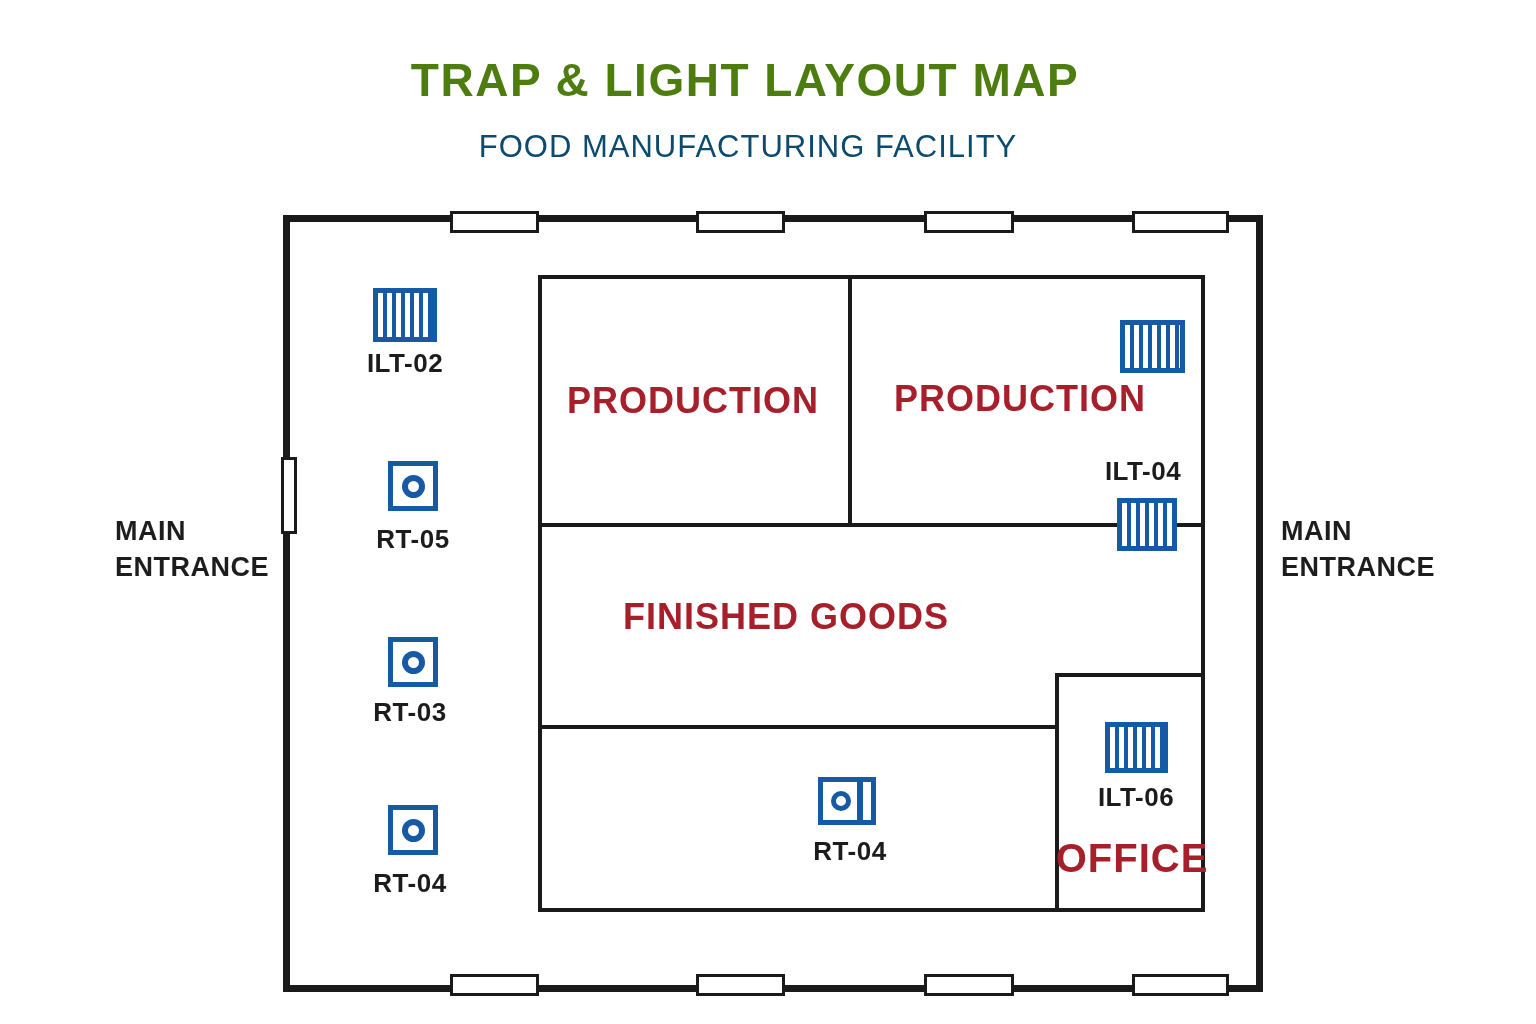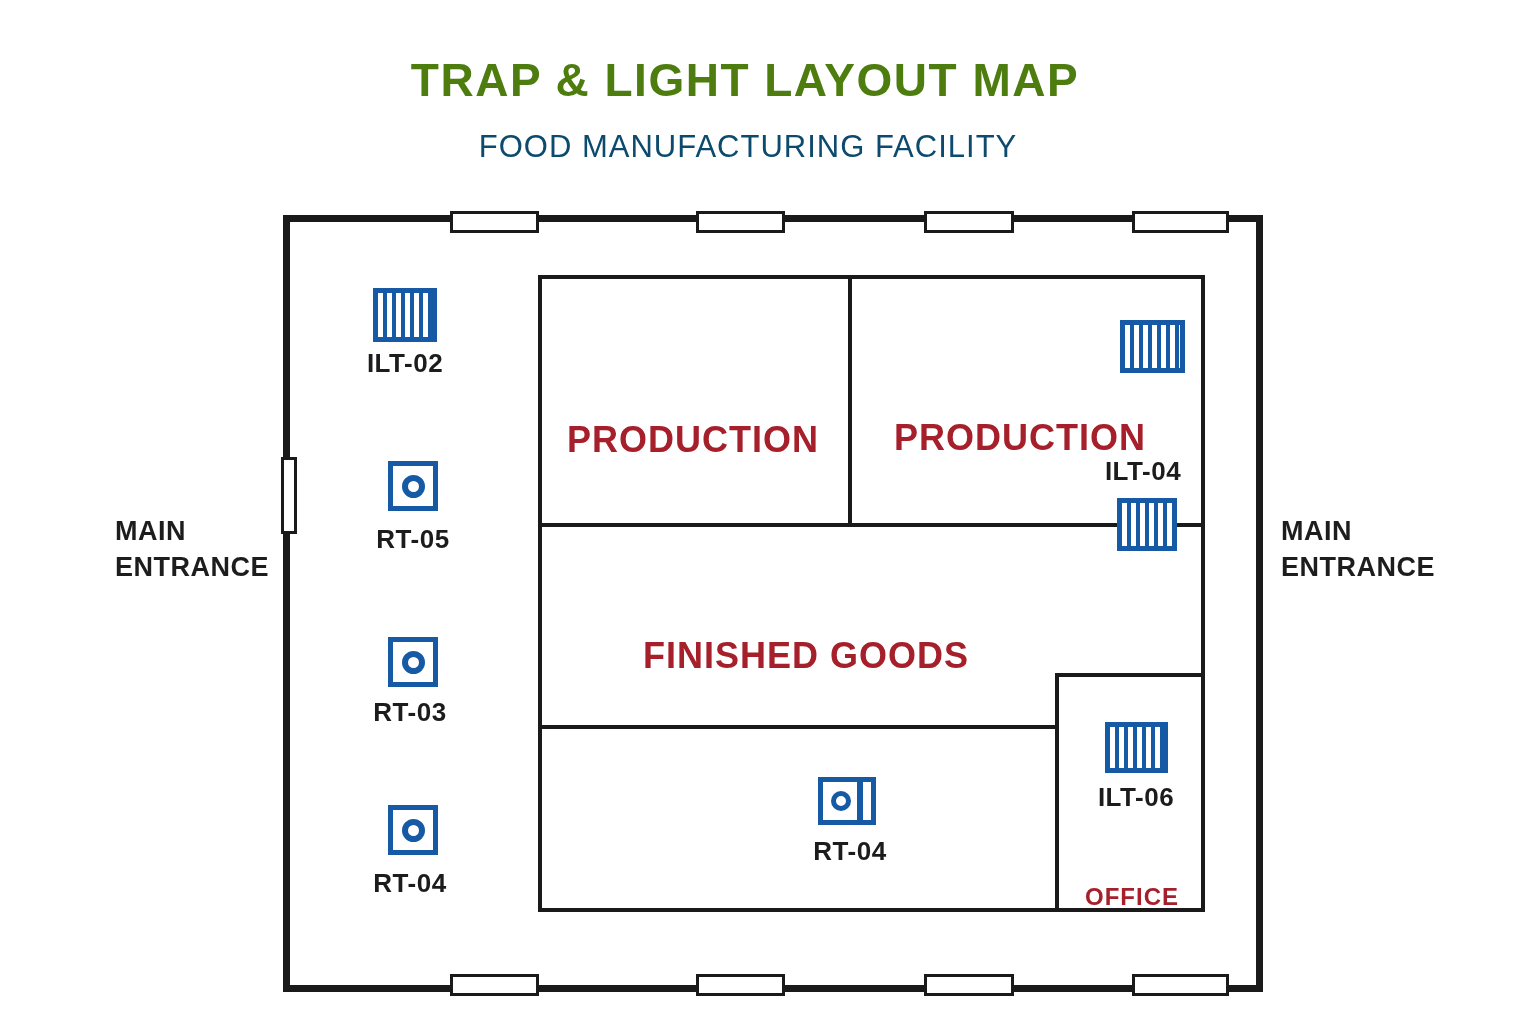--- a/index.html
+++ b/index.html
@@ -27,21 +27,21 @@
     border:7px solid var(--wall);box-sizing:border-box;background:#fff;
   }
   .opening{
     position:absolute;background:#fff;border:3px solid var(--wall);box-sizing:border-box;z-index:3;
   }
   .room{
     position:absolute;border:4px solid var(--wall);box-sizing:border-box;z-index:1;
   }
   .room-label{
     position:absolute;transform:translate(-50%,-50%);z-index:4;
-    font-size:36px;font-weight:800;letter-spacing:1px;color:var(--red);white-space:nowrap;margin-top:39px;
+    font-size:36px;font-weight:800;letter-spacing:1px;color:var(--red);white-space:nowrap;
   }
   
   .ilt{
     position:absolute;z-index:5;box-sizing:border-box;
     border:5px solid var(--blue);
     background:repeating-linear-gradient(90deg,#ffffff 0 5px,var(--blue) 5px 9px);
   }
   .rt{
     position:absolute;z-index:5;box-sizing:border-box;border:5px solid var(--blue);
     background:#fff;display:flex;align-items:center;justify-content:center;
@@ -91,22 +91,22 @@
   <div class="opening" style="left:281px;top:457px;width:16px;height:77px"></div>
 
   <div class="room" style="left:538px;top:275px;width:314px;height:252px"></div>
   <div class="room" style="left:848px;top:275px;width:357px;height:252px"></div>
   <div class="room" style="left:538px;top:523px;width:667px;height:206px"></div>
   <div class="room" style="left:538px;top:725px;width:521px;height:187px"></div>
   <div class="room" style="left:1055px;top:673px;width:150px;height:239px;background:#fff;z-index:2"></div>
 
   <div class="room-label" style="left:693px;top:401px">PRODUCTION</div>
   <div class="room-label" style="left:1020px;top:399px">PRODUCTION</div>
-  <div class="room-label" style="left:806px;top:617px">FINISHED GOODS</div>
-  <div class="room-label" style="left:1132px;top:858px;font-size:24px">OFFICE</div>
+  <div class="room-label" style="left:786px;top:617px">FINISHED GOODS</div>
+  <div class="room-label" style="left:1132px;top:858px;font-size:40px">OFFICE</div>
 
   <div class="ilt" style="left:373px;top:288px;width:64px;height:54px"></div>
   <div class="trap-label" style="left:405px;top:363px">ILT-02</div>
 
   <div class="rt" style="left:388px;top:461px;width:50px;height:50px">
       <span class="ring"></span>
     </div>
   <div class="trap-label" style="left:413px;top:539px">RT-05</div>
 
   <div class="rt" style="left:388px;top:637px;width:50px;height:50px">

